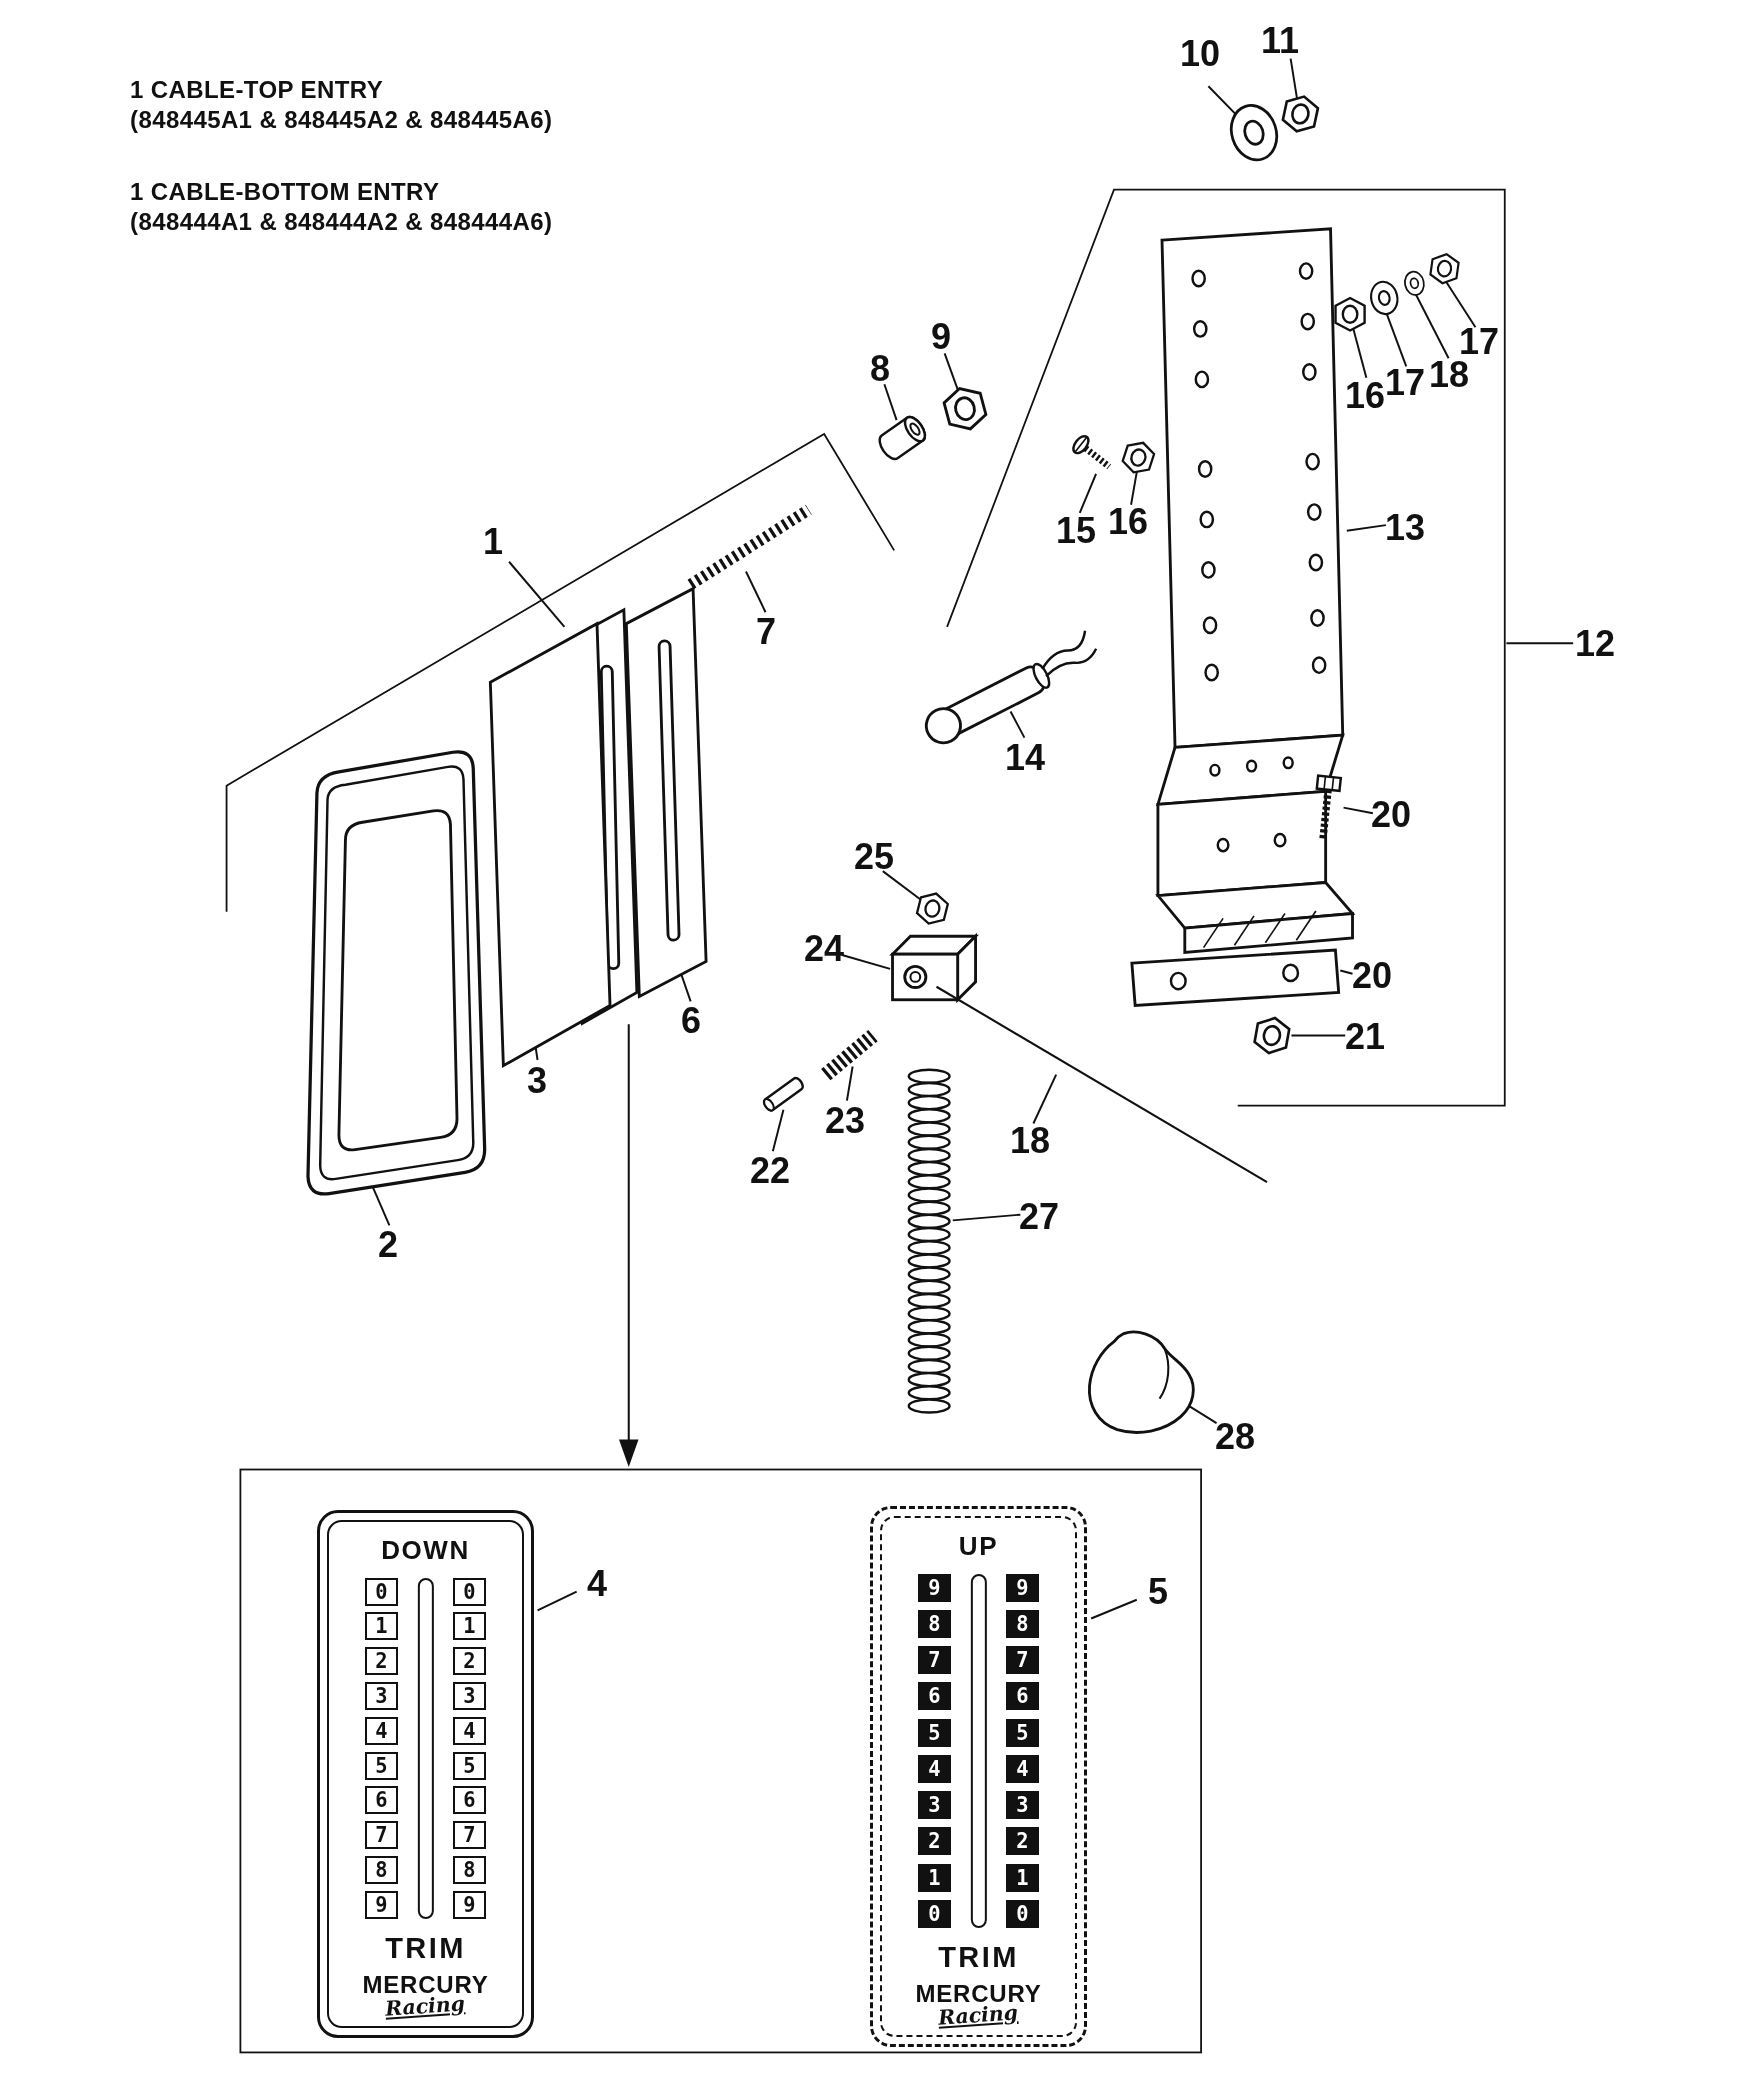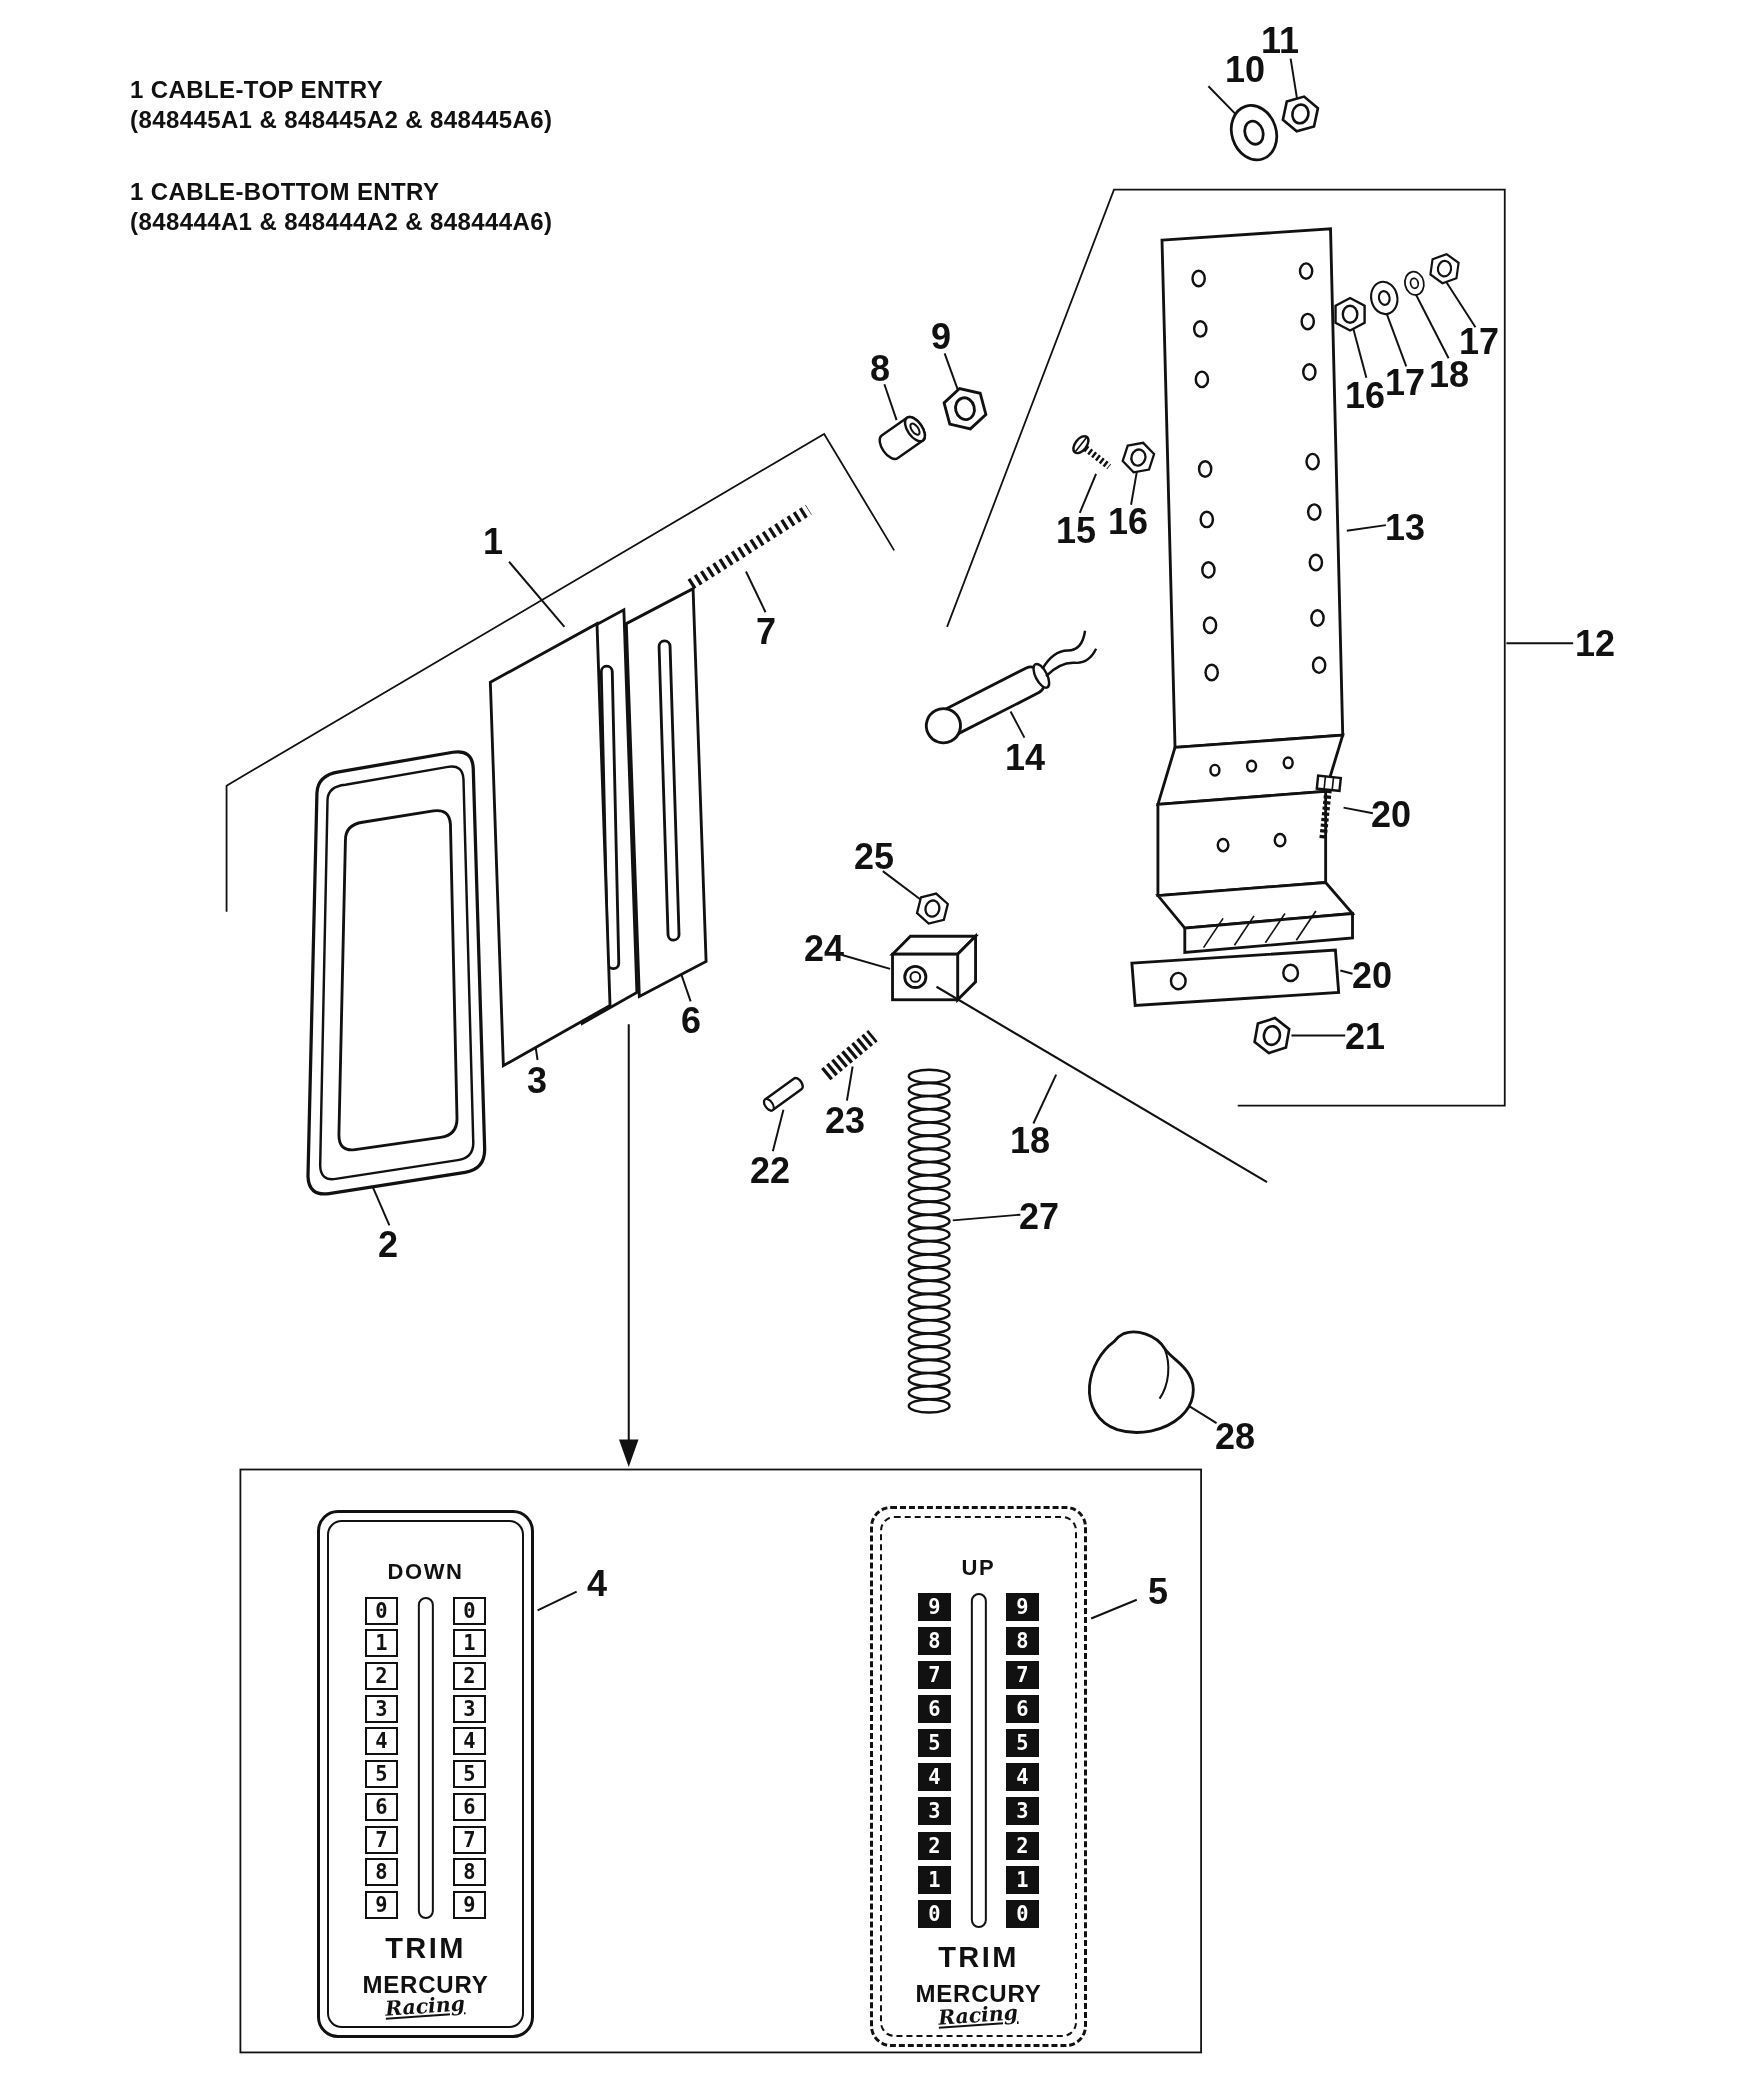--- a/index.html
+++ b/index.html
@@ -31,21 +31,21 @@
     padding: 7.3px; background: #fff;
   }
   .decal.dashed { border-style: dashed; }
   .decal-inner {
     width: 100%; height: 100%;
     border: 2.4px solid #111; border-radius: 14.7px;
     display: flex; flex-direction: column; align-items: center;
     padding: 13px 6.5px 9.8px;
   }
   .decal.dashed .decal-inner { border-style: dashed; }
-  .decal-header { font-size: 22px; font-weight: bold; letter-spacing: 1.6px; margin-top: 24px; }
+  .decal-header { font-size: 26px; font-weight: bold; letter-spacing: 1.6px; }
   .decal-scale { position: relative; width: 100%; flex: 1; margin-top: 8.1px; }
   .drows {
     position: absolute; inset: 0;
     display: flex; flex-direction: column; justify-content: space-between;
     padding: 3.3px 0;
   }
   .drow { display: flex; justify-content: center; gap: 55px; }
   .cell {
     width: 33px; height: 28px;
     display: flex; align-items: center; justify-content: center;
@@ -438,21 +438,21 @@
   <div id="callout-layer">
       <div class="callout" style="left: 493px; top: 544px;">1</div>
       <div class="callout" style="left: 388px; top: 1247px;">2</div>
       <div class="callout" style="left: 537px; top: 1083px;">3</div>
       <div class="callout" style="left: 597px; top: 1586px;">4</div>
       <div class="callout" style="left: 1158px; top: 1594px;">5</div>
       <div class="callout" style="left: 691px; top: 1023px;">6</div>
       <div class="callout" style="left: 766px; top: 634px;">7</div>
       <div class="callout" style="left: 880px; top: 371px;">8</div>
       <div class="callout" style="left: 941px; top: 339px;">9</div>
-      <div class="callout" style="left: 1200px; top: 72px; margin-left: 45px;">10</div>
+      <div class="callout" style="left: 1200px; top: 56px;">10</div>
       <div class="callout" style="left: 1280px; top: 43px;">11</div>
       <div class="callout" style="left: 1595px; top: 646px;">12</div>
       <div class="callout" style="left: 1405px; top: 530px;">13</div>
       <div class="callout" style="left: 1025px; top: 760px;">14</div>
       <div class="callout" style="left: 1076px; top: 533px;">15</div>
       <div class="callout" style="left: 1128px; top: 524px;">16</div>
       <div class="callout" style="left: 1365px; top: 398px;">16</div>
       <div class="callout" style="left: 1405px; top: 385px;">17</div>
       <div class="callout" style="left: 1449px; top: 377px;">18</div>
       <div class="callout" style="left: 1479px; top: 344px;">17</div>

